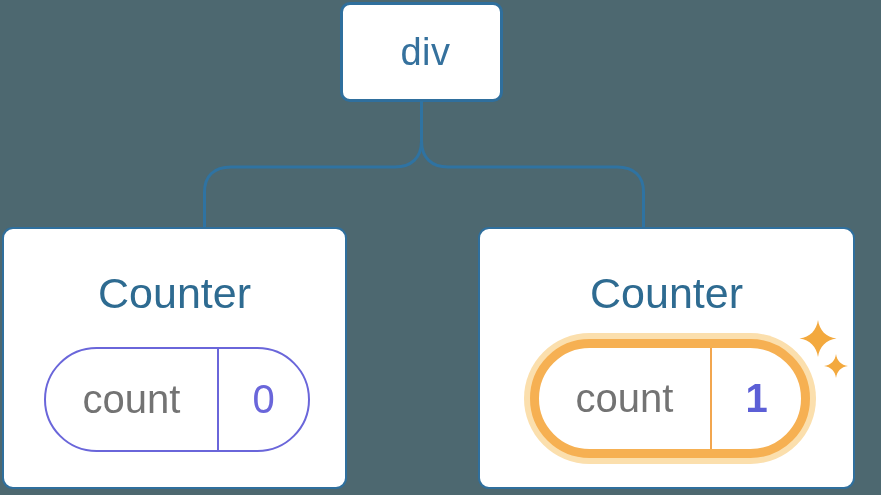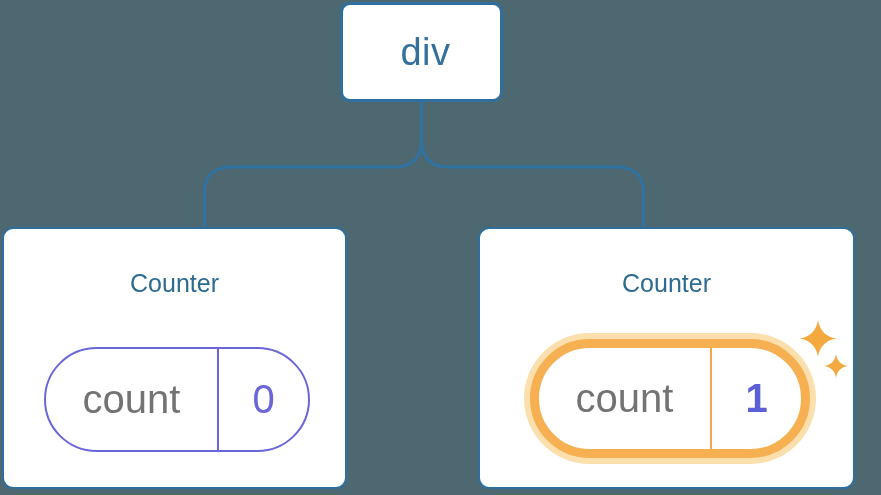--- a/index.html
+++ b/index.html
@@ -37,21 +37,21 @@
     box-sizing: border-box;
     background: #FFFFFF;
     border: 2px solid #2F6F9D;
     border-radius: 11px;
   }
   .card.card-left  { left: 2px;   width: 345px; }
   .card.card-right { left: 478px; width: 377px; }
   .card-title {
     margin-top: 40px;
     text-align: center;
-    font-size: 25px;
+    font-size: 43px;
     font-weight: 500;
     color: #2E6B91;
   }
   .pill {
     position: absolute;
     display: flex;
     align-items: stretch;
     box-sizing: border-box;
     background: #FFFFFF;
     border-radius: 999px;

